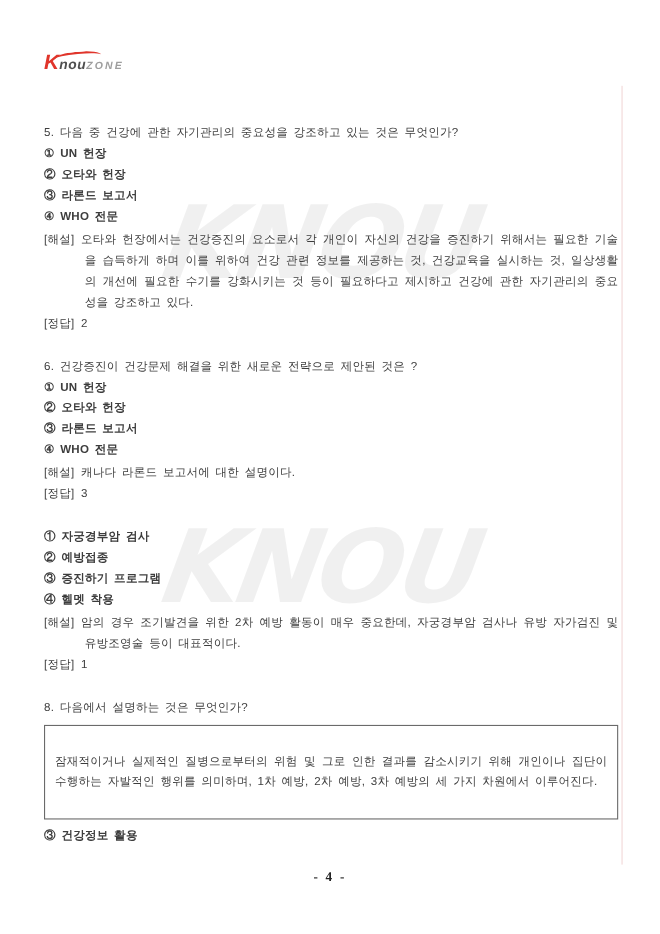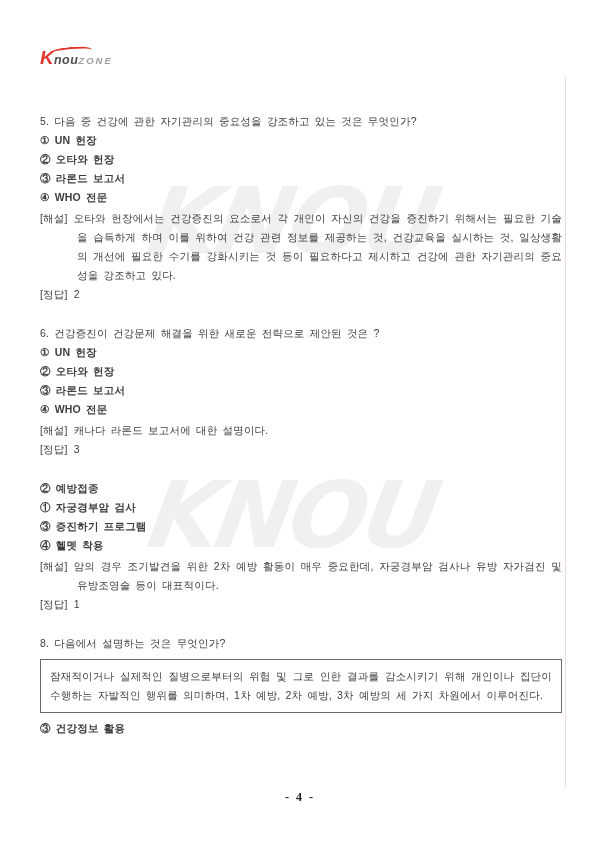--- a/index.html
+++ b/index.html
@@ -49,21 +49,21 @@
   .option { word-spacing:2px;font-weight:bold; }
   .explain {
     margin-top:2px;
     padding-left:37px; text-indent:-37px;
     text-align:justify; word-spacing:2px;
   }
   .lab { margin-right:6px; }
   .answer-line { word-spacing:2px; }
   .desc-box {
     border:1px solid #6a6a6a;
-    padding:7px 9px;
+    padding:23px 9px;
     margin:6px 0 6px 0;
     text-align:justify; word-spacing:2px;
   }
 
   .page-number {
     position:absolute; left:0; right:0; top:790px; z-index:1;
     text-align:center;
     font-family:"Liberation Serif", serif;
     font-weight:bold; font-size:12px; color:#222;
     letter-spacing:2px;
@@ -107,22 +107,22 @@
       <div class="option">④ WHO 전문</div>
       <div class="explain">
         <span class="lab">[해설]</span><span>캐나다 라론드 보고서에 대한 설명이다.</span>
       </div>
       <div class="answer-line">
         <span class="lab">[정답]</span><span>3</span>
       </div>
     </section>
 
     <section class="question">
+      <div class="option">① 자궁경부암 검사</div>
       <div class="option">② 예방접종</div>
-      <div class="option">① 자궁경부암 검사</div>
       <div class="option">③ 증진하기 프로그램</div>
       <div class="option">④ 헬멧 착용</div>
       <div class="explain">
         <span class="lab">[해설]</span><span>암의 경우 조기발견을 위한 2차 예방 활동이 매우 중요한데, 자궁경부암 검사나 유방 자가검진 및 유방조영술 등이 대표적이다.</span>
       </div>
       <div class="answer-line">
         <span class="lab">[정답]</span><span>1</span>
       </div>
     </section>
 

